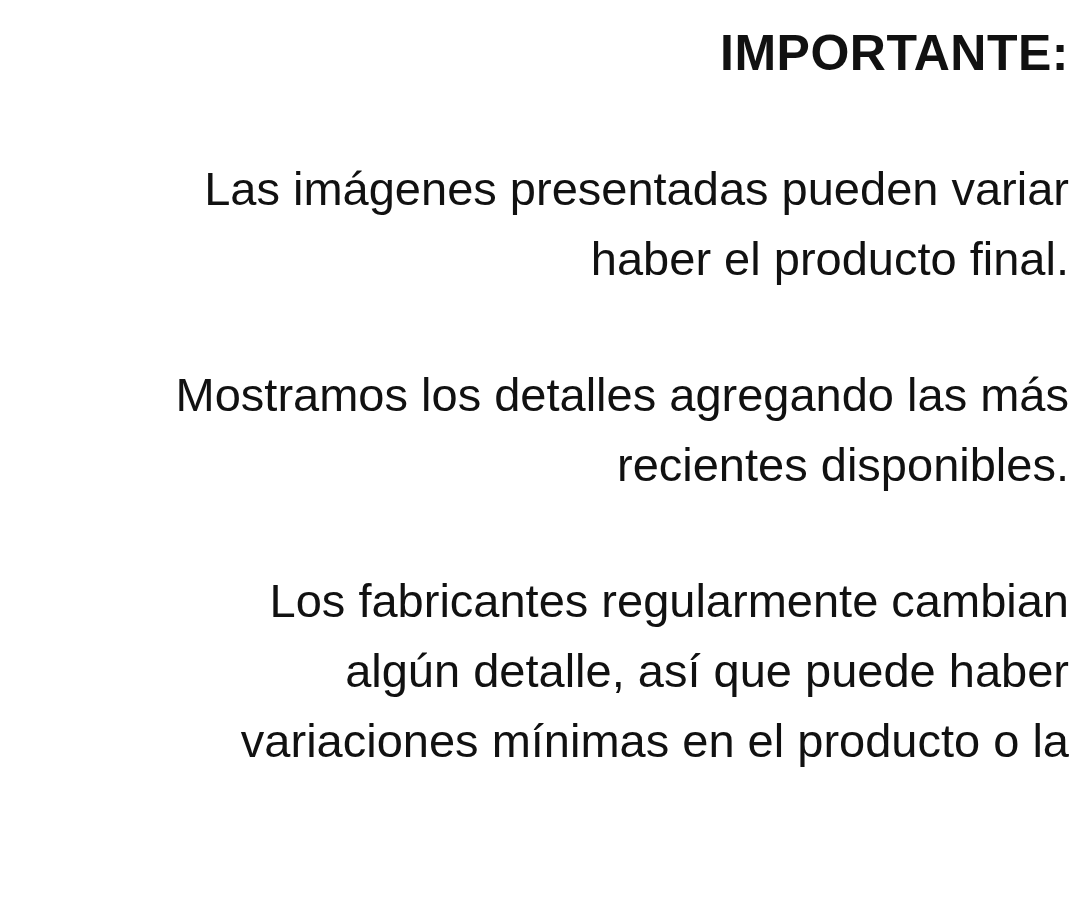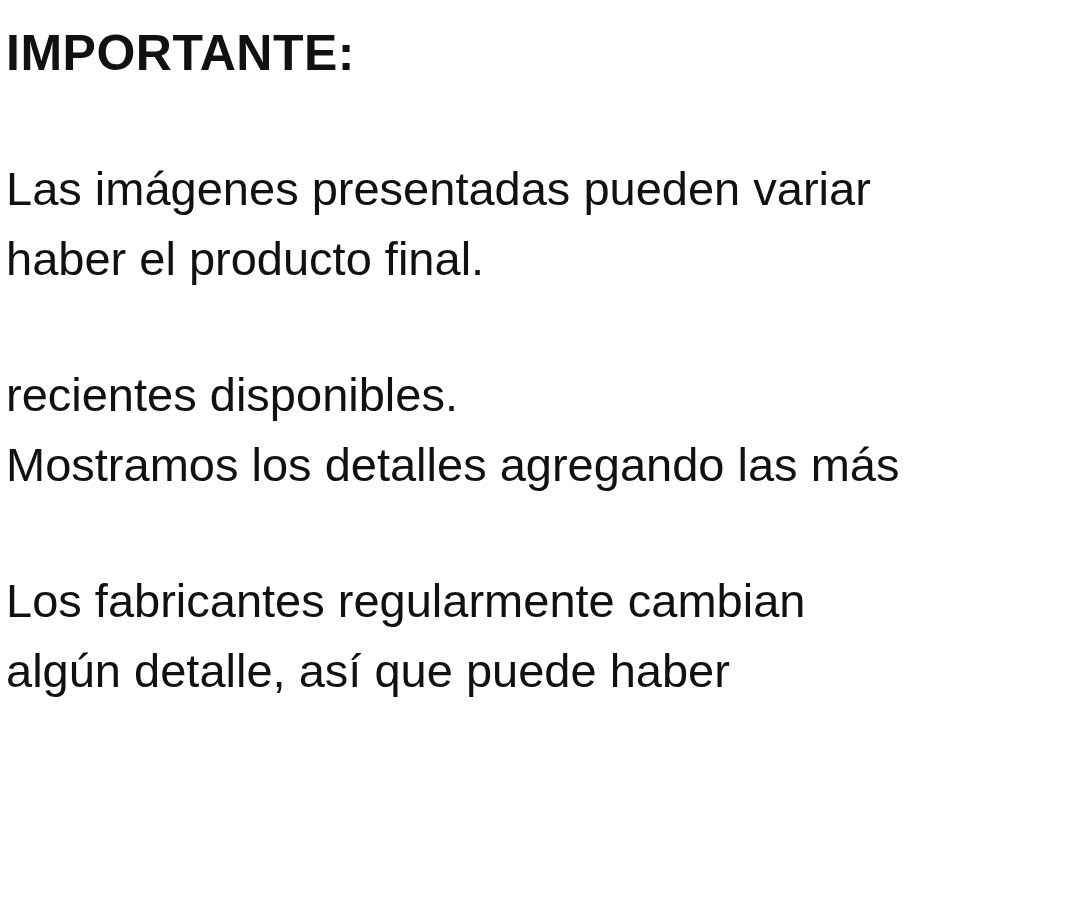--- a/index.html
+++ b/index.html
@@ -12,20 +12,21 @@
     height: 898px;
     overflow: hidden;
     font-family: "Liberation Sans", "DejaVu Sans", sans-serif;
     color: #111111;
   }
   .notice {
     box-sizing: border-box;
     width: 1075px;
     height: 898px;
     padding: 18px 6px 15px 6px;
+    text-align: right;
   }
   .heading {
     font-size: 50px;
     line-height: 70px;
     font-weight: 800;
     letter-spacing: 0.5px;
     margin: 0 0 66px 0;
     white-space: nowrap;
   }
   .paragraph {
@@ -47,22 +48,23 @@
 <div class="notice">
 
   <h1 class="heading">IMPORTANTE:</h1>
 
   <div class="paragraph">
     <div class="text-line">Las imágenes presentadas pueden variar</div>
     <div class="text-line">haber el producto final.</div>
   </div>
 
   <div class="paragraph">
+    <div class="text-line">Mostramos los detalles agregando las más</div>
     <div class="text-line">recientes disponibles.</div>
-    <div class="text-line">Mostramos los detalles agregando las más</div>
   </div>
 
   <div class="paragraph">
     <div class="text-line">Los fabricantes regularmente cambian</div>
     <div class="text-line">algún detalle, así que puede haber</div>
+    <div class="text-line">variaciones mínimas en el producto o la</div>
   </div>
 
 </div>
 
 </body></html>

